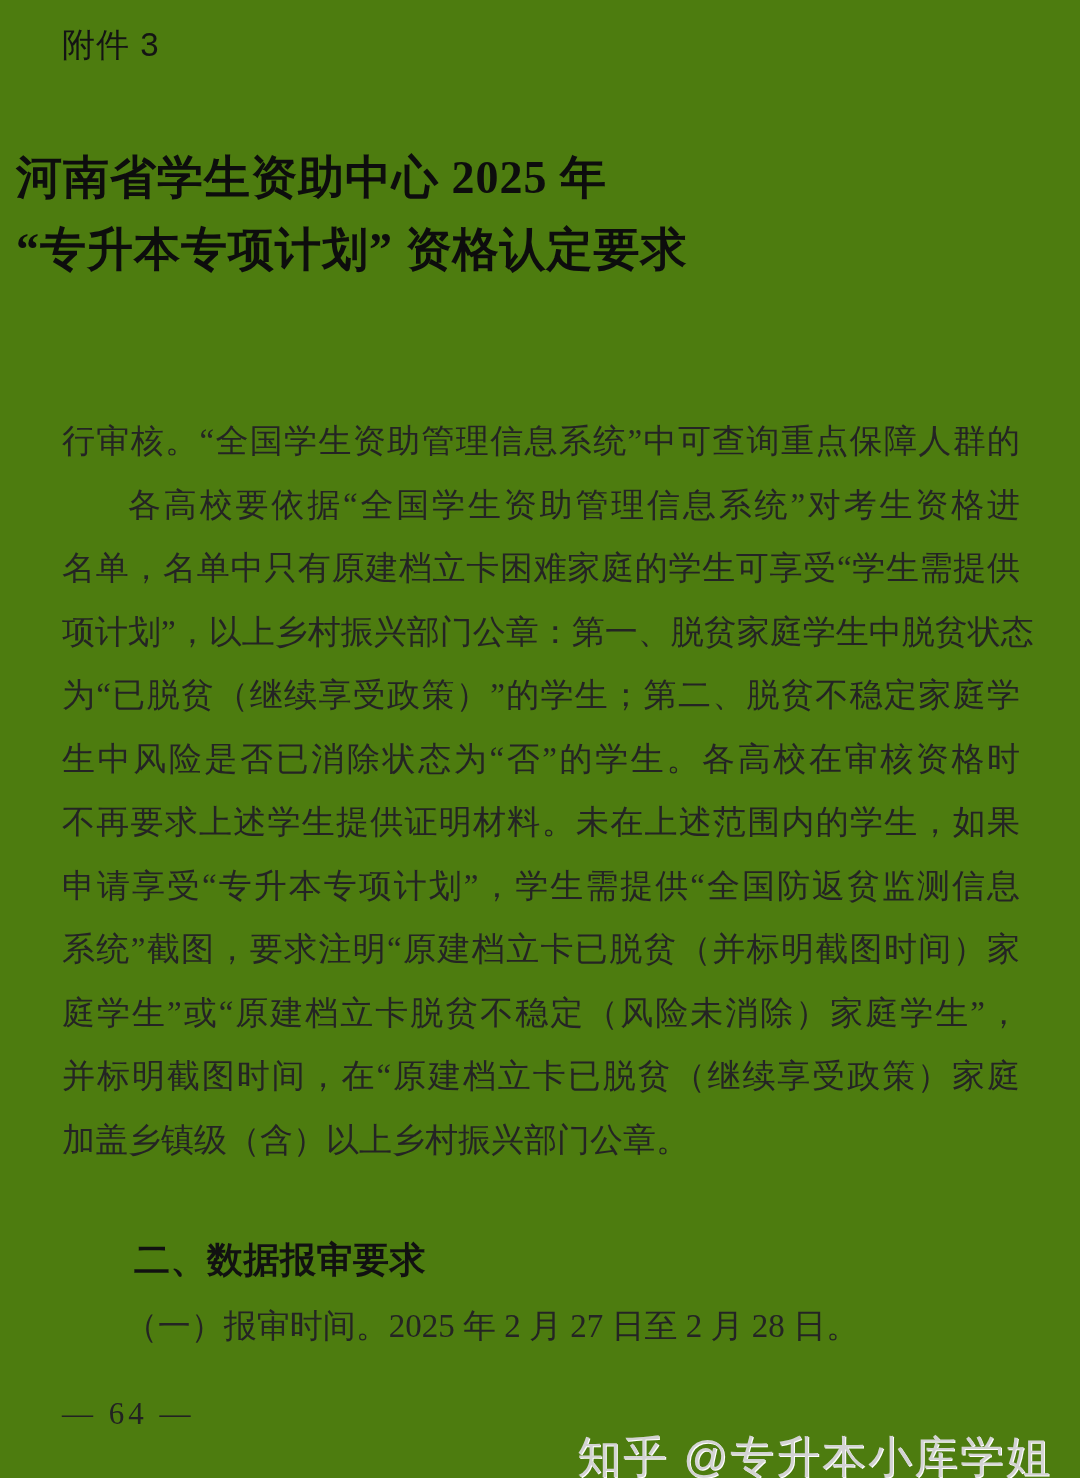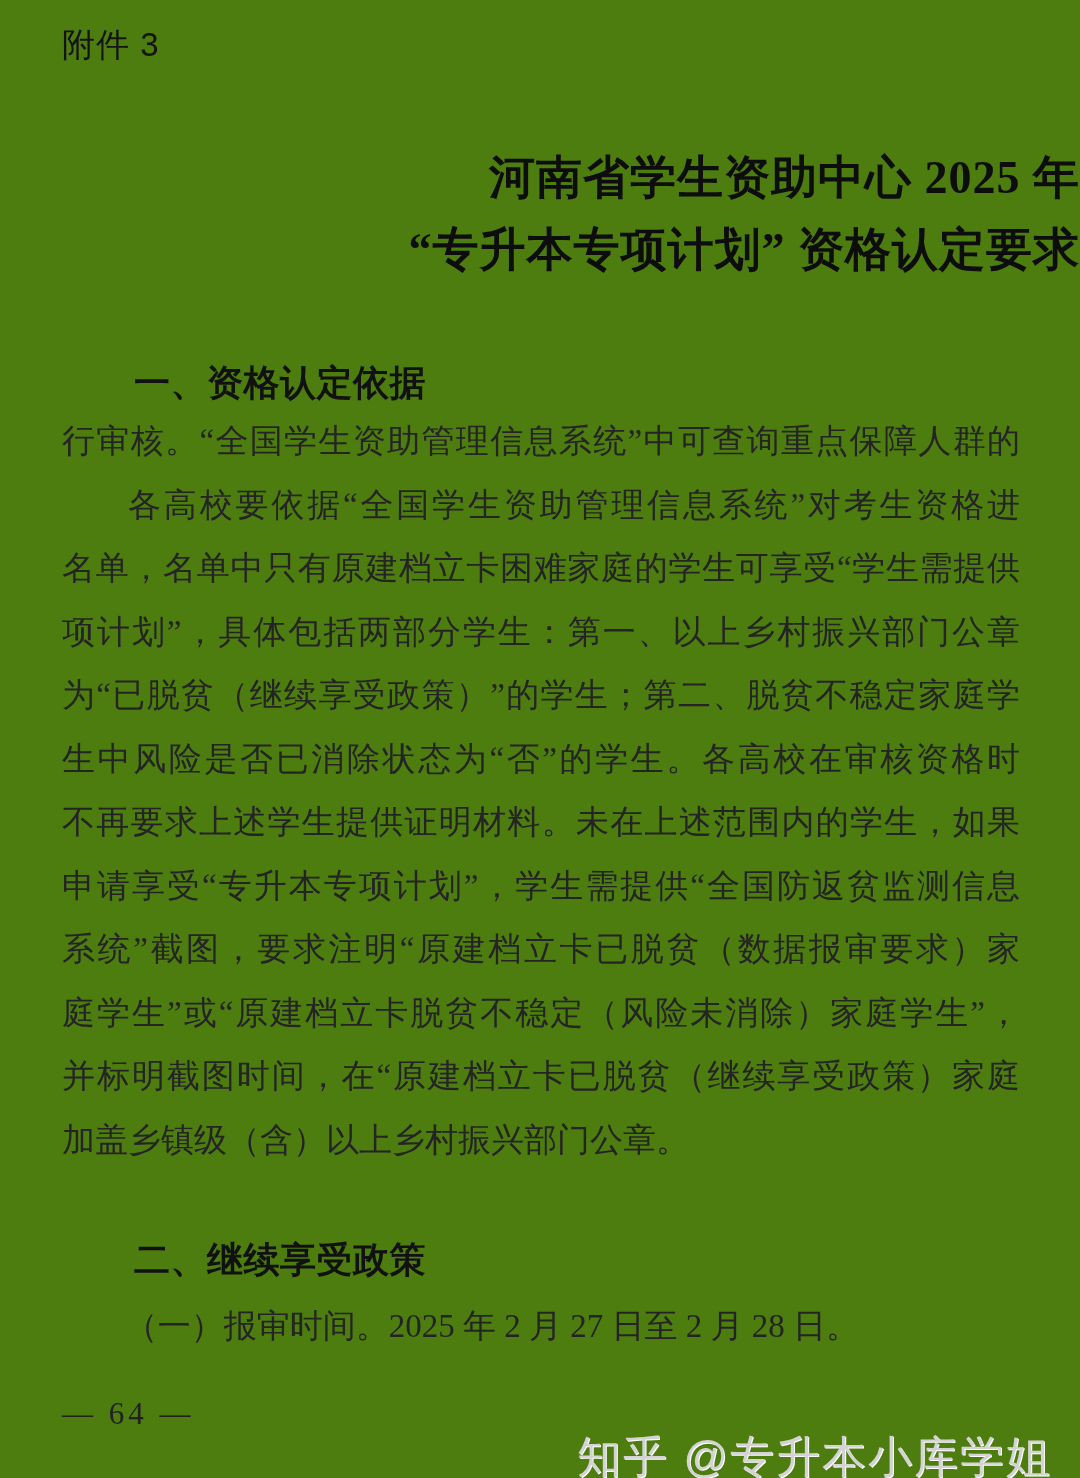--- a/index.html
+++ b/index.html
@@ -22,21 +22,21 @@
     line-height: 46px;
     color: #141414;
     letter-spacing: 1px;
   }
   .doc-title {
     position: absolute;
     left: 0;
     top: 142px;
     width: 100%;
     padding-left: 16px;
-    text-align: right;
+    text-align: left;
     font-family: "Liberation Serif", "DejaVu Serif", serif;
     font-weight: bold;
     font-size: 46px;
     line-height: 72px;
     color: #0d0d0d;
     letter-spacing: 1px;
   }
   .sec-heading {
     position: absolute;
     left: 62px;
@@ -105,38 +105,37 @@
 
 <div class="page">
 
   <div class="attachment">附件 3</div>
 
   <div class="doc-title">
     <div>河南省学生资助中心 2025 年</div>
     <div>“专升本专项计划” 资格认定要求</div>
   </div>
 
-  <div class="sec-heading heading-1">一、资格认定依据</div>
 
   <div class="body-block">
     <div class="bline">行审核。“全国学生资助管理信息系统”中可查询重点保障人群的</div>
     <div class="bline first">各高校要依据“全国学生资助管理信息系统”对考生资格进</div>
     <div class="bline">名单，名单中只有原建档立卡困难家庭的学生可享受“学生需提供</div>
-    <div class="bline">项计划”，具体包括两部分学生：第一、以上乡村振兴部门公章</div>
+    <div class="bline">项计划”，以上乡村振兴部门公章：第一、脱贫家庭学生中脱贫状态</div>
     <div class="bline">为“已脱贫（继续享受政策）”的学生；第二、脱贫不稳定家庭学</div>
     <div class="bline">生中风险是否已消除状态为“否”的学生。各高校在审核资格时</div>
     <div class="bline">不再要求上述学生提供证明材料。未在上述范围内的学生，如果</div>
     <div class="bline">申请享受“专升本专项计划”，学生需提供“全国防返贫监测信息</div>
-    <div class="bline">系统”截图，要求注明“原建档立卡已脱贫（数据报审要求）家</div>
+    <div class="bline">系统”截图，要求注明“原建档立卡已脱贫（并标明截图时间）家</div>
     <div class="bline">庭学生”或“原建档立卡脱贫不稳定（风险未消除）家庭学生”，</div>
     <div class="bline">并标明截图时间，在“原建档立卡已脱贫（继续享受政策）家庭</div>
     <div class="bline last">加盖乡镇级（含）以上乡村振兴部门公章。</div>
   </div>
 
-  <div class="sec-heading heading-2">二、继续享受政策</div>
+  <div class="sec-heading heading-2">二、数据报审要求</div>
 
   <div class="item-line">（一）报审时间。2025 年 2 月 27 日至 2 月 28 日。</div>
 
   <div class="page-number">— 64 —</div>
 
   <div class="watermark">知乎 @专升本小库学姐</div>
 
 </div>
 
 </body></html>

